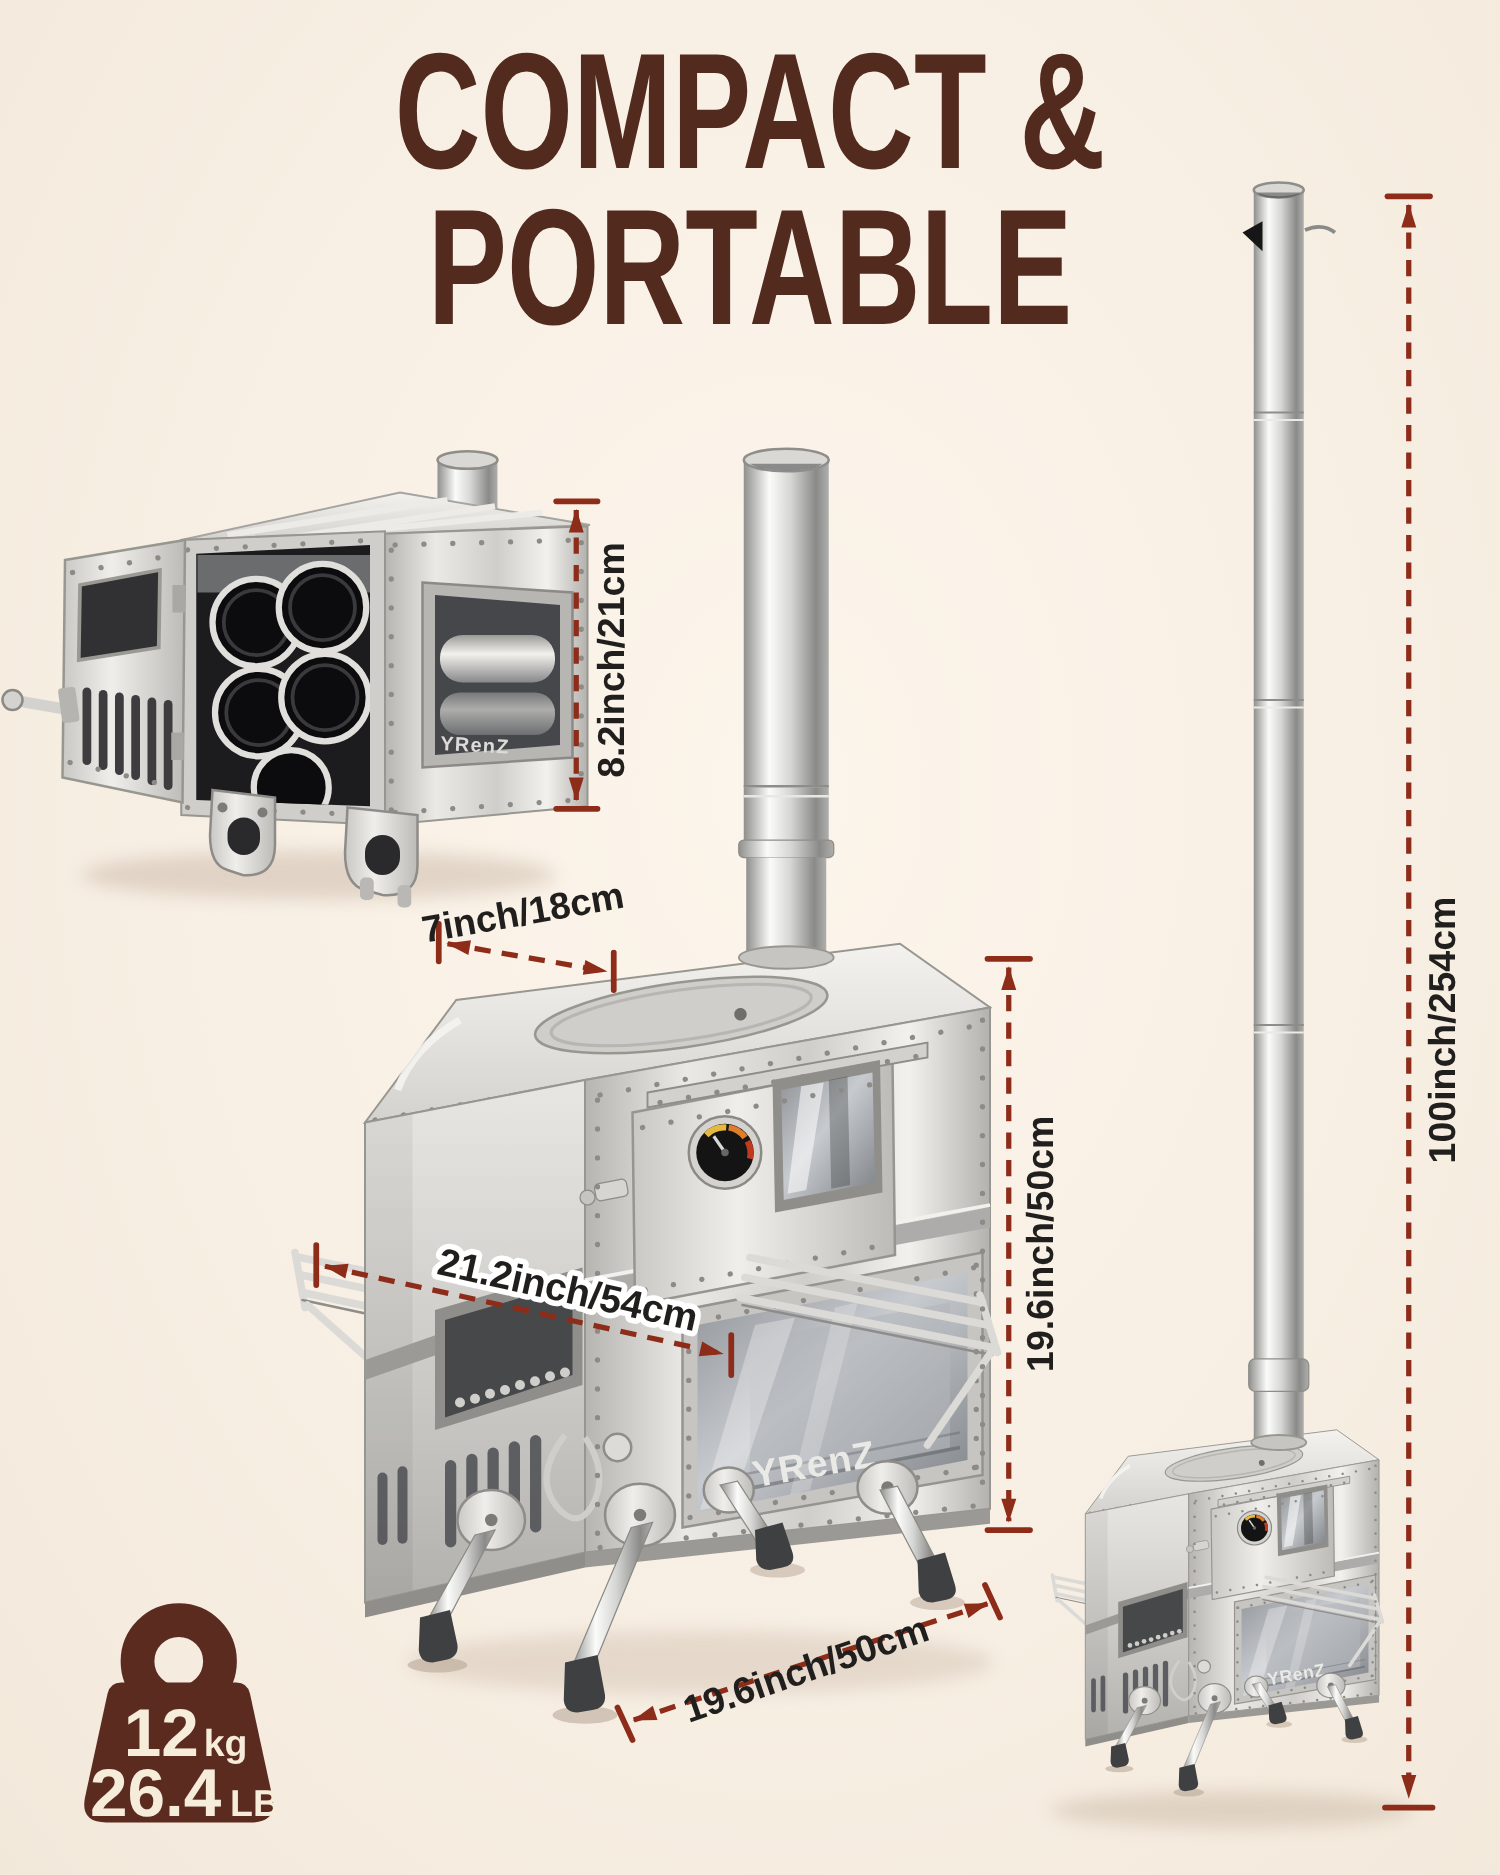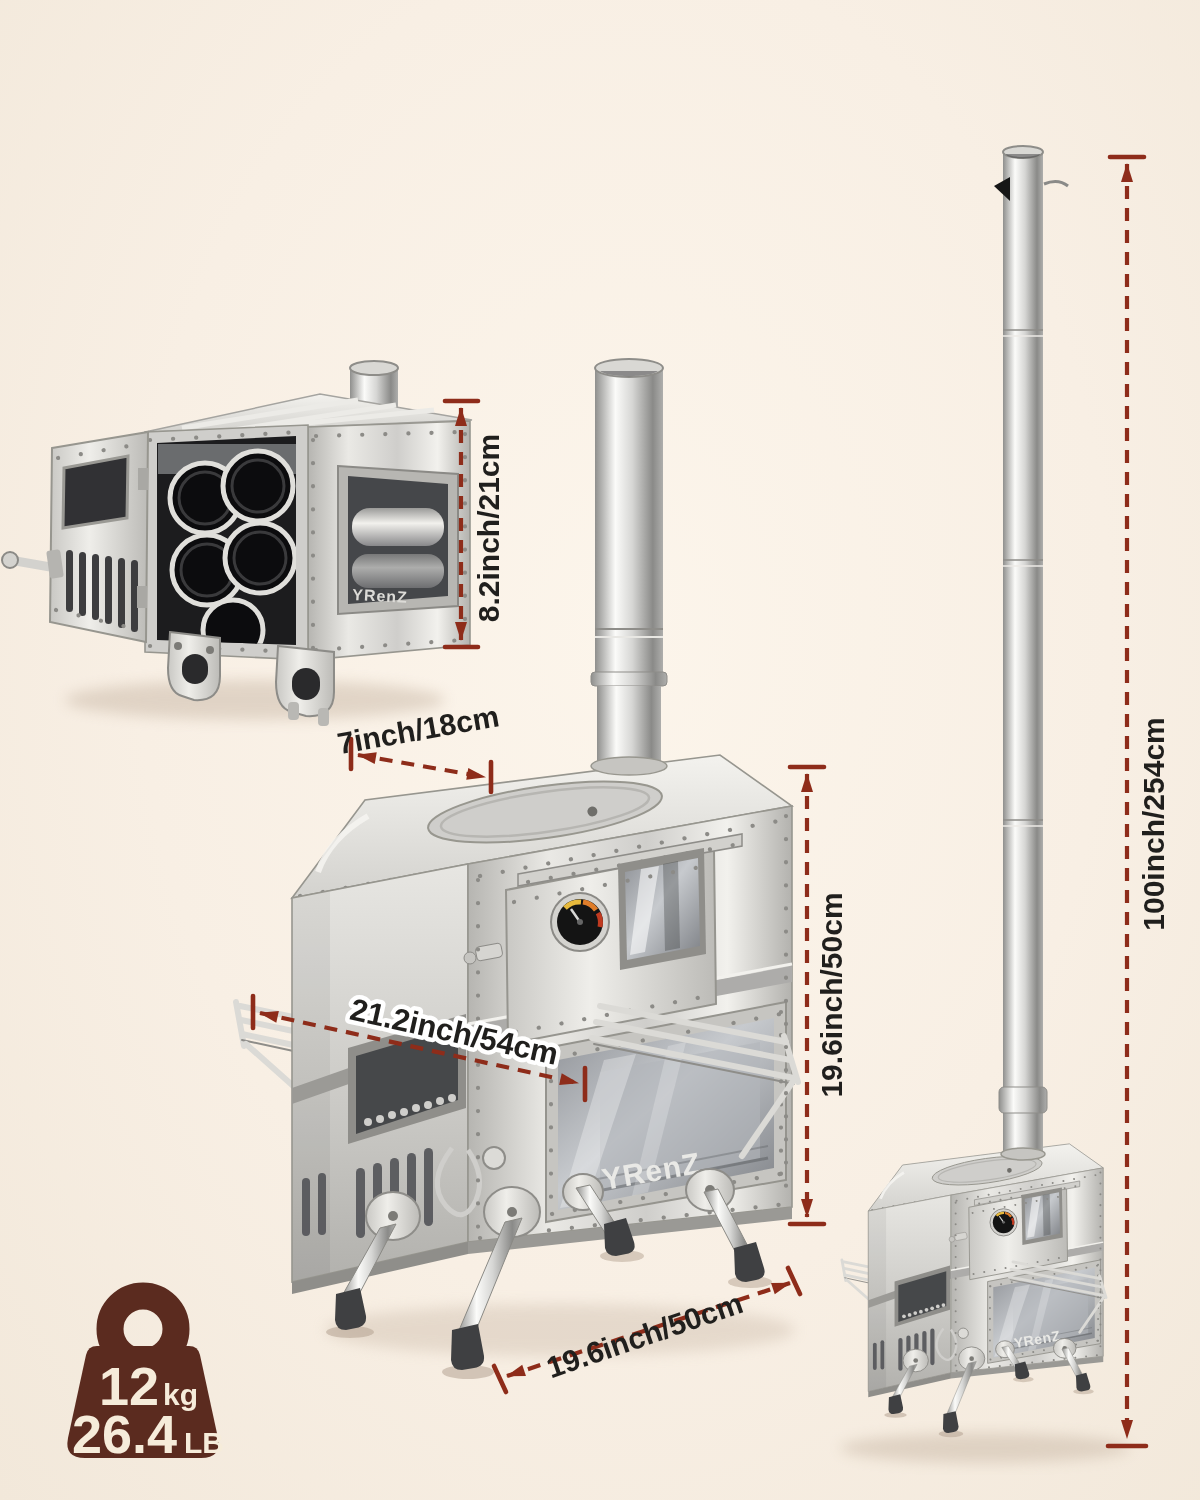--- a/index.html
+++ b/index.html
@@ -394,14 +394,18 @@
   <g>
     <circle cx="143" cy="1329" r="33" fill="none" stroke="#5b2b1f" stroke-width="27"></circle>
     <path d="M97,1346 L189,1346 Q198,1346 200,1355 L218,1438 Q222,1458 201,1458 L85,1458 Q64,1458 68,1438 L86,1355 Q88,1346 97,1346 Z" fill="#5b2b1f"></path>
     <text class="wtxt-big" x="99" y="1405">12</text>
     <text class="wtxt-sm" x="163" y="1405">kg</text>
     <text class="wtxt-big" x="72" y="1453">26.4</text>
     <text class="wtxt-sm" x="184" y="1453">LB</text>
   </g>
 </svg>
 
-
+<div class="title">
+  <div class="title-line">COMPACT &amp;</div>
+  <div class="title-line">PORTABLE</div>
 </div>
 
+</div>
+
 </body></html>

